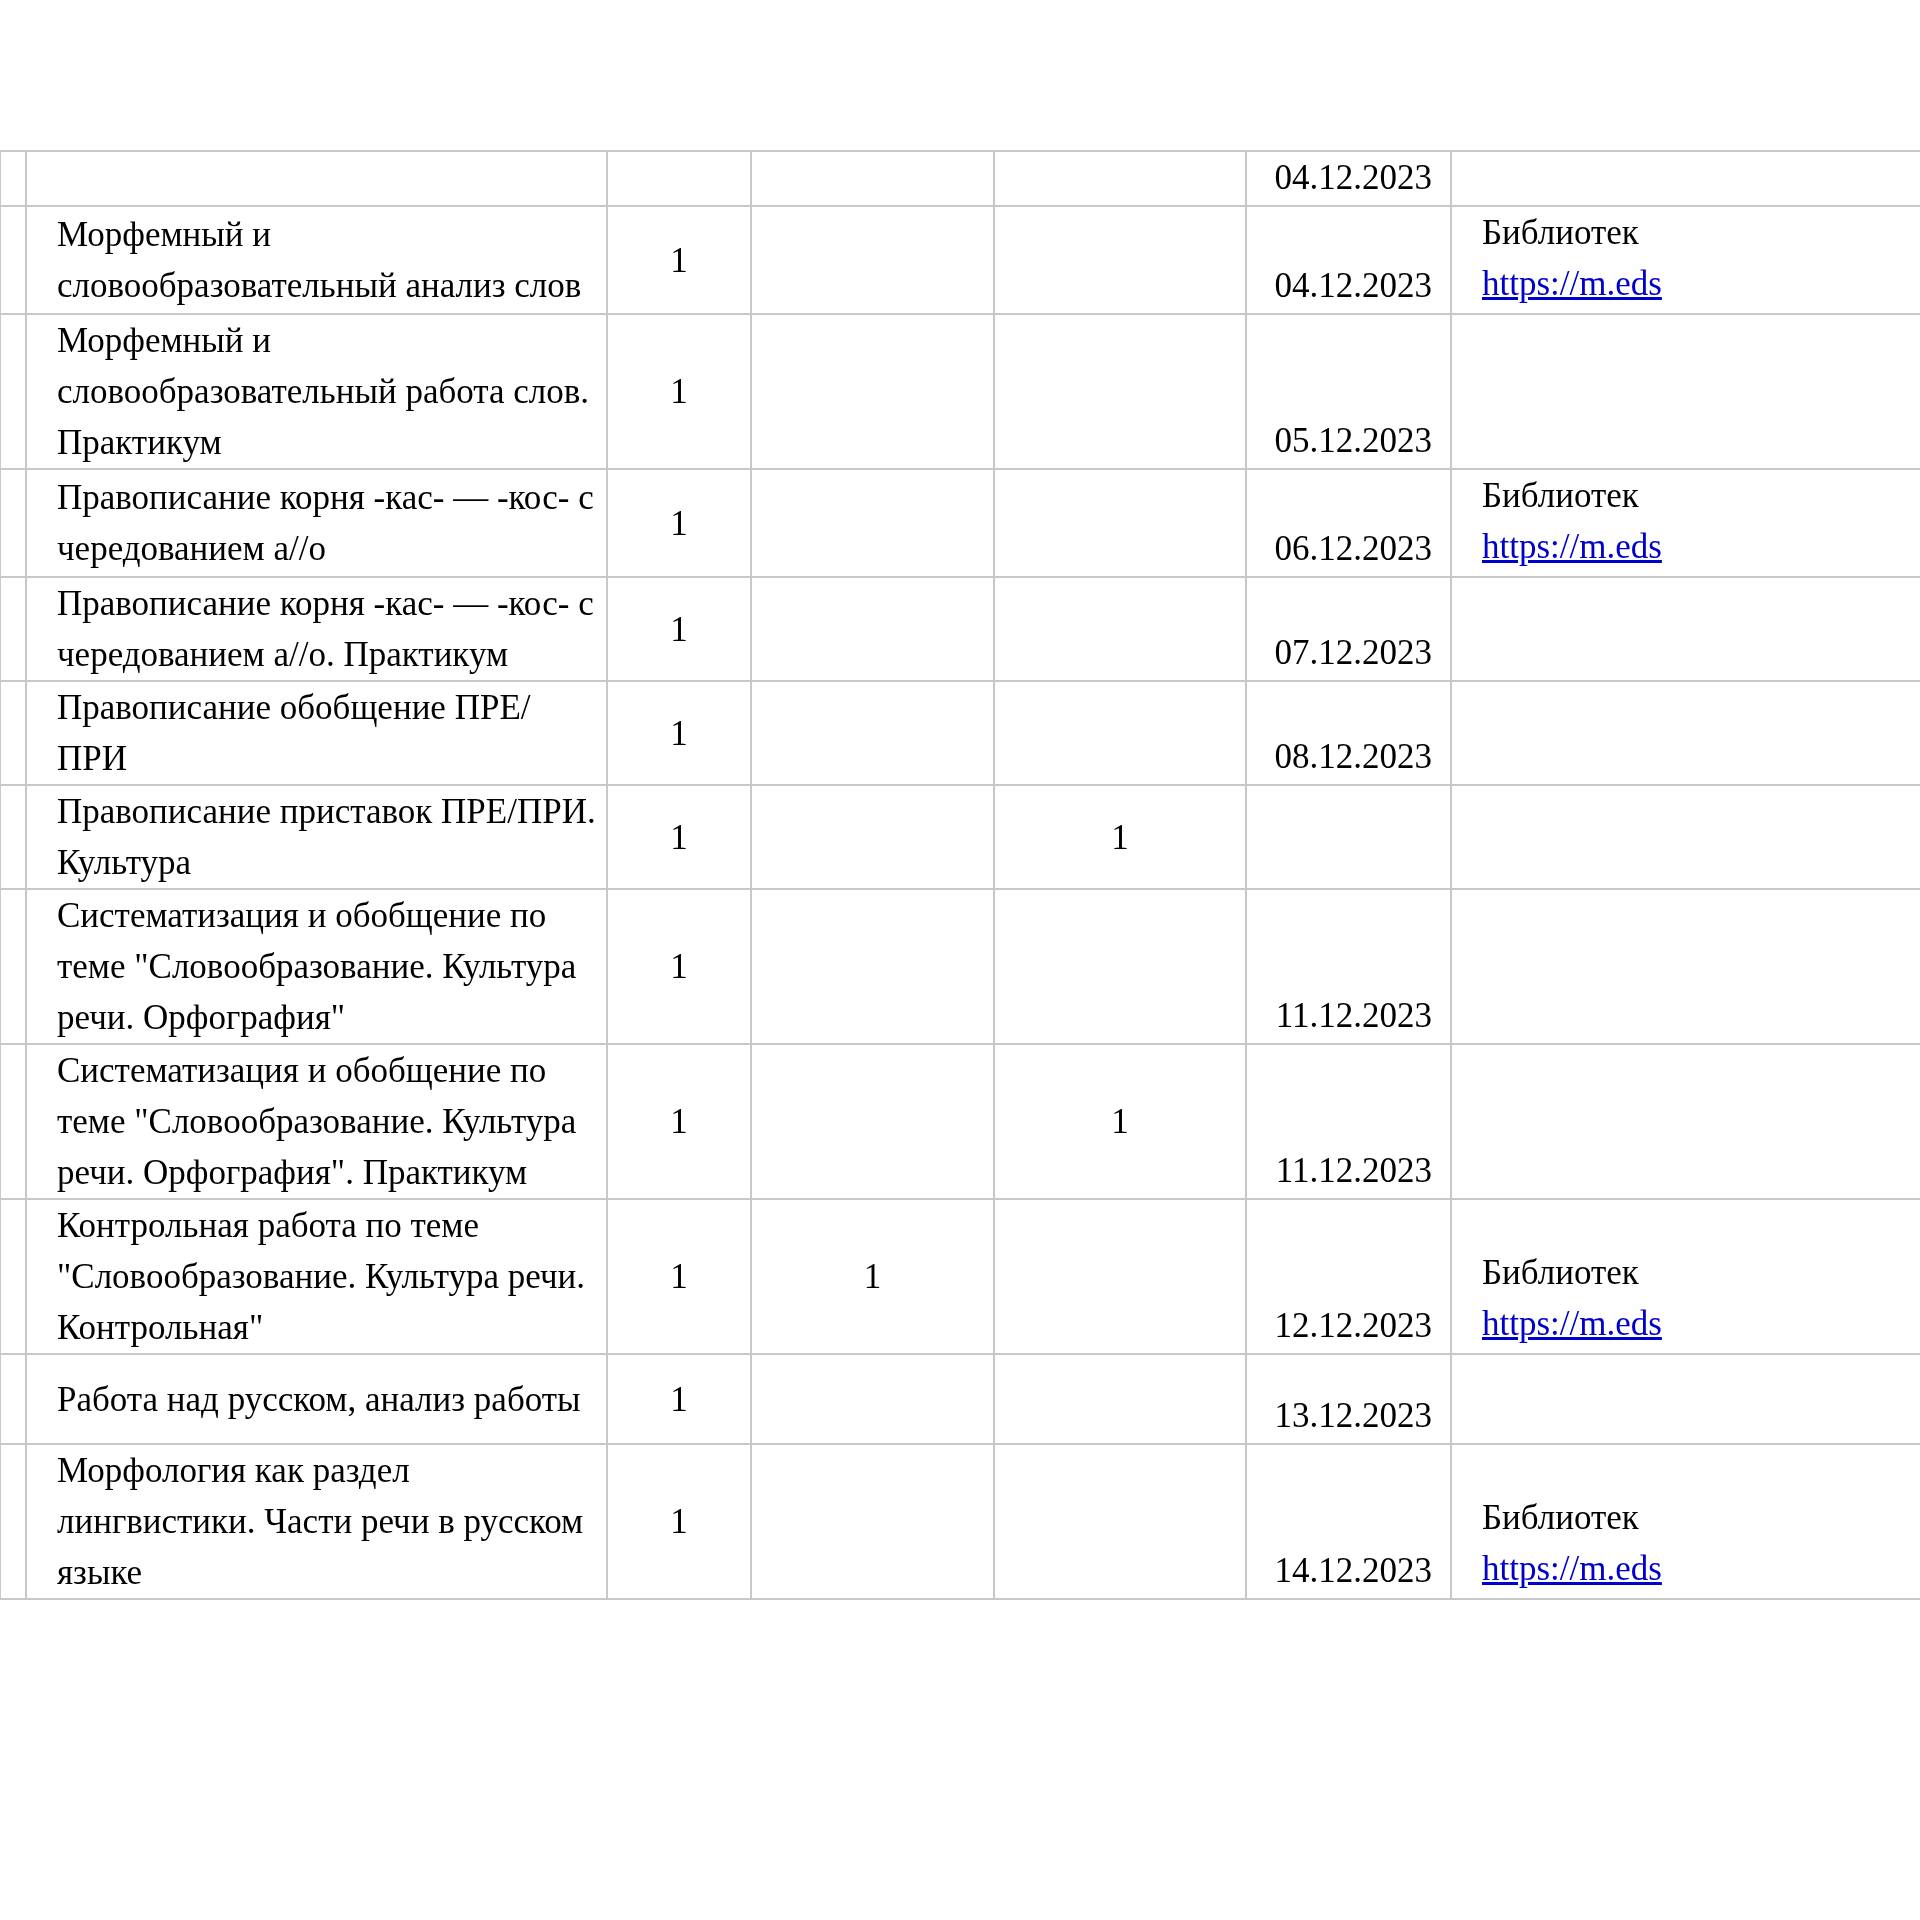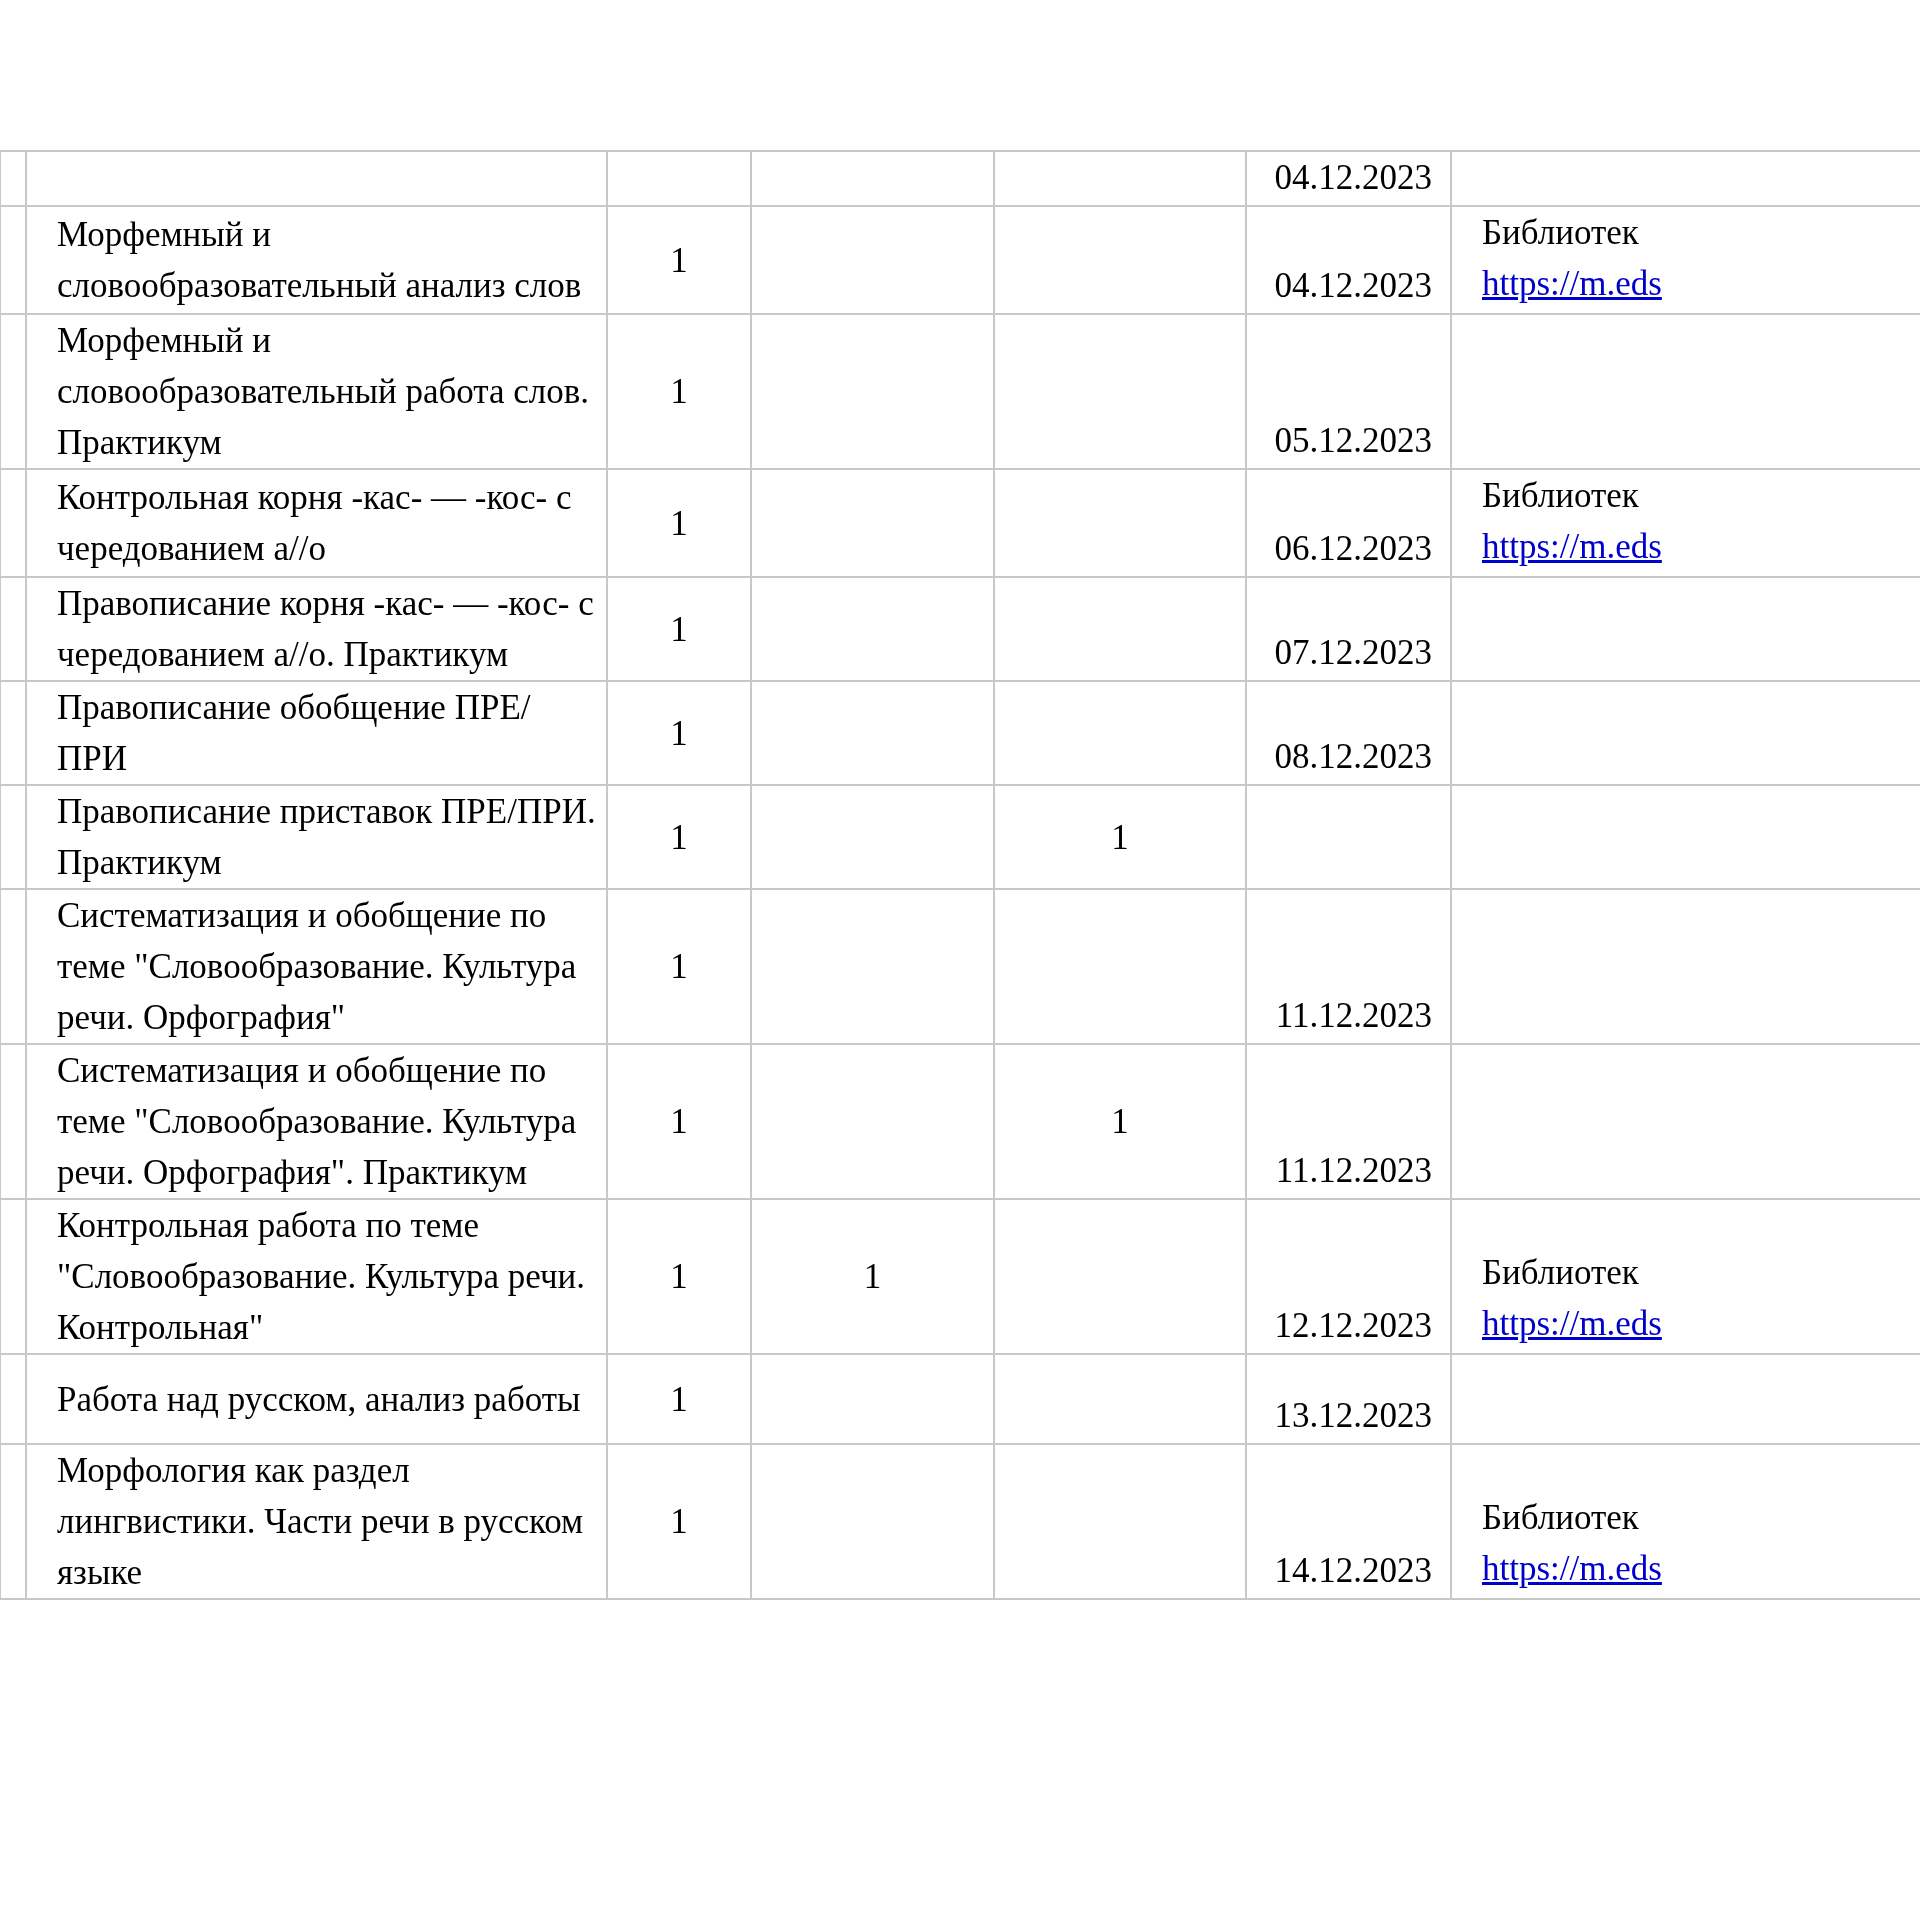--- a/index.html
+++ b/index.html
@@ -67,21 +67,21 @@
         <td class="c4"></td>
         <td class="c5" style="padding-bottom:22px">05.12.2023</td>
         <td class="c6">
             <span class="lib"></span>
             <a class="link"></a>
           </td>
       </tr>
       <tr style="height:91px">
         <td class="c0"></td>
         <td class="c1">
-            <span class="title">Контрольная корня -кас- — -кос- с чередованием а//о</span>
+            <span class="title">Правописание корня -кас- — -кос- с чередованием а//о</span>
           </td>
         <td class="c2">1</td>
         <td class="c3"></td>
         <td class="c4"></td>
         <td class="c5">06.12.2023</td>
         <td class="c6">
             <span class="lib">Библиотек</span>
             <a class="link">https://m.eds</a>
           </td>
       </tr>
@@ -109,21 +109,21 @@
         <td class="c4"></td>
         <td class="c5">08.12.2023</td>
         <td class="c6">
             <span class="lib"></span>
             <a class="link"></a>
           </td>
       </tr>
       <tr style="height:90px">
         <td class="c0"></td>
         <td class="c1">
-            <span class="title">Правописание приставок ПРЕ/ПРИ. Практикум</span>
+            <span class="title">Правописание приставок ПРЕ/ПРИ. Культура</span>
           </td>
         <td class="c2">1</td>
         <td class="c3"></td>
         <td class="c4">1</td>
         <td class="c5"></td>
         <td class="c6">
             <span class="lib"></span>
             <a class="link"></a>
           </td>
       </tr>

